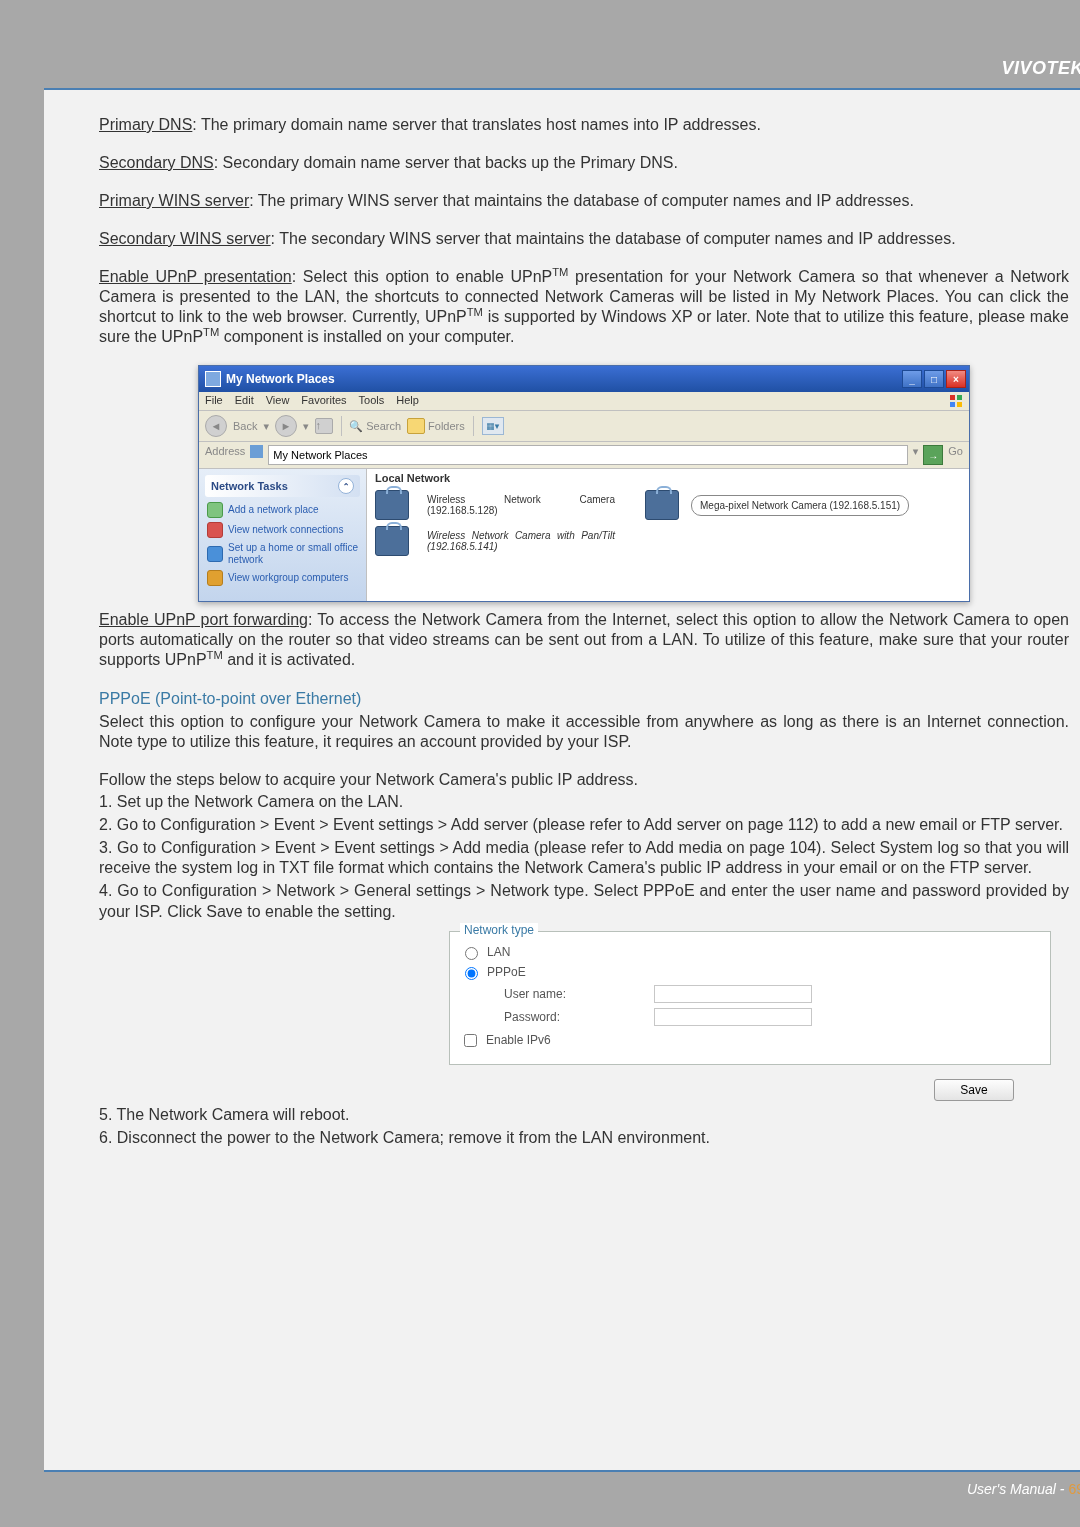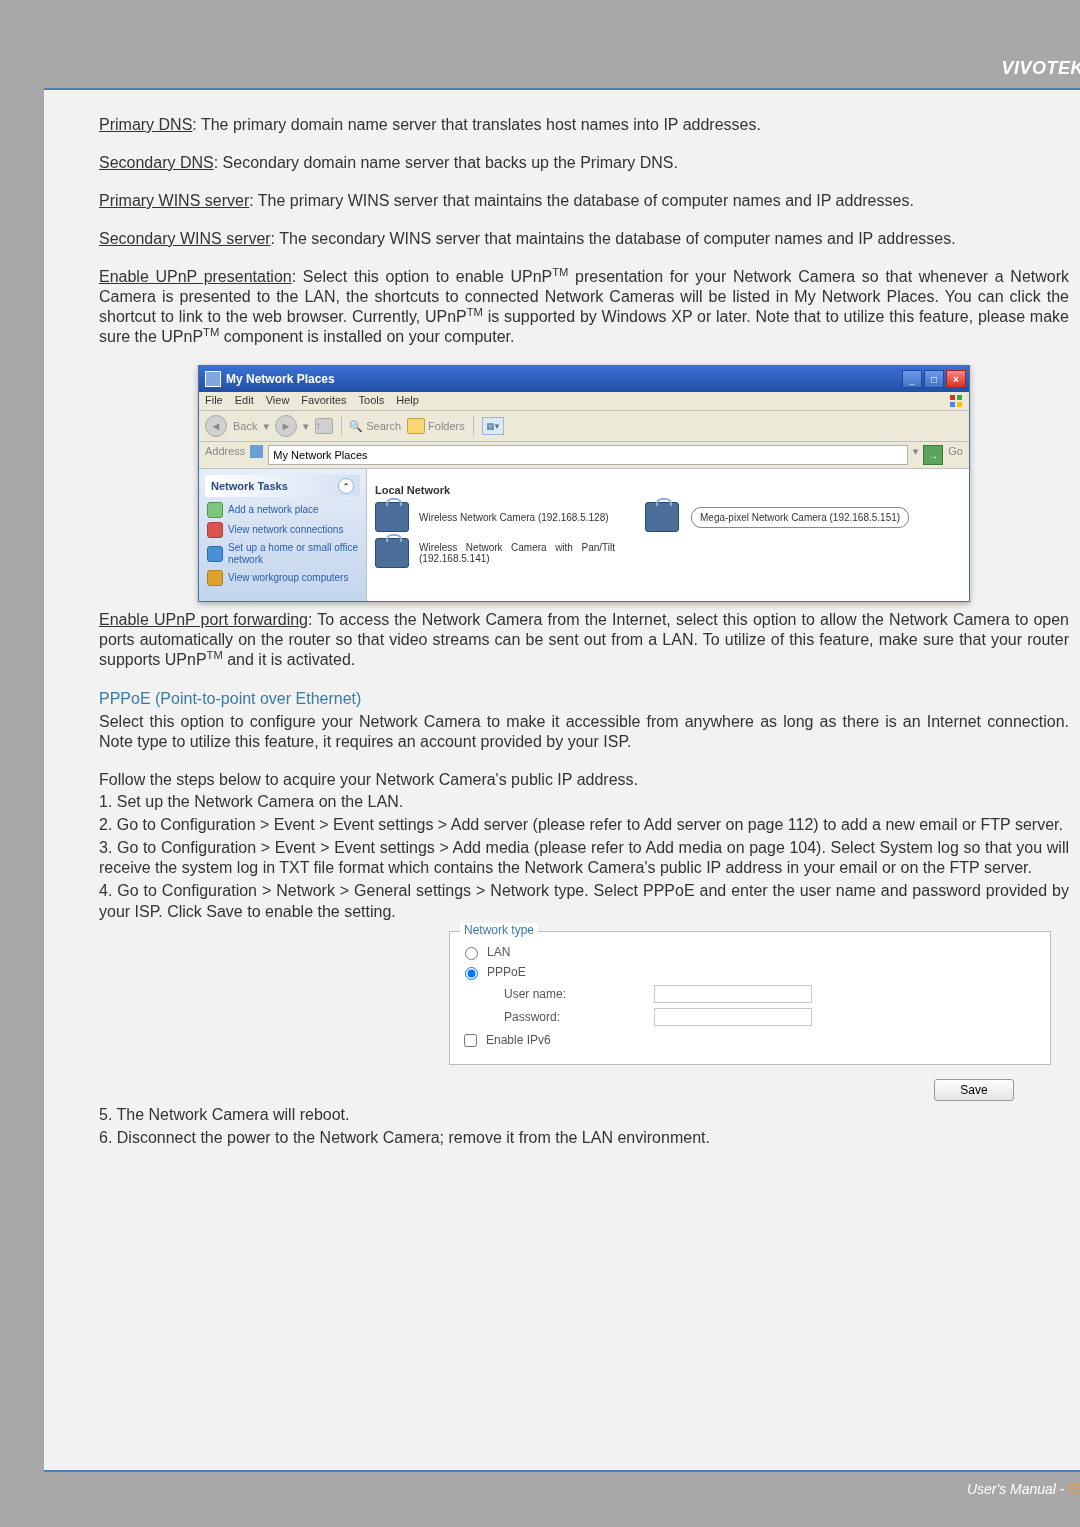--- a/index.html
+++ b/index.html
@@ -140,24 +140,24 @@
     display:flex;justify-content:space-between;align-items:center;font-size:11px;
   }
   .chev-badge{width:14px;height:14px;border-radius:50%;background:#fff;border:1px solid #94b3d9;color:#2a4a85;font-size:8px;display:flex;align-items:center;justify-content:center;}
   .xp-task-body{padding:5px 2px;}
   .xp-task-body a{display:flex;align-items:center;gap:5px;color:#2a5db0;text-decoration:none;font-size:10px;margin-bottom:4px;line-height:1.2;}
   .task-icon{width:14px;height:14px;border-radius:3px;flex-shrink:0;}
   .ic-addplace{background:#7fc47f;border:1px solid #4a9a4a;}
   .ic-viewconn{background:#d9534f;border:1px solid #b33c38;}
   .ic-setup{background:#4a90d9;border:1px solid #2d6ab0;}
   .ic-workgroup{background:#e0a030;border:1px solid #b57d1e;}
-  .xp-main{flex:1;padding:15px 8px;}
+  .xp-main{flex:1;padding:3px 8px;}
   .xp-main h4{margin:0 0 6px 0;font-size:11px;font-weight:bold;}
   .xp-row{display:flex;gap:30px;}
-  .cam-item{display:flex;align-items:center;gap:10px;font-size:10px;color:#333;width:240px;}
+  .cam-item{display:flex;align-items:center;gap:18px;font-size:10px;color:#333;width:240px;}
   .cam-icon{width:32px;height:28px;background:#4c6f9a;border:1px solid #2d4b70;border-radius:3px;position:relative;flex-shrink:0;}
   .cam-icon::before{content:"";position:absolute;top:-5px;left:10px;width:12px;height:6px;border-top:2px solid #8bb0d8;border-left:2px solid #8bb0d8;border-right:2px solid #8bb0d8;border-radius:6px 6px 0 0;}
   .callout{border:1px solid #888;border-radius:10px;padding:4px 8px;font-size:10px;white-space:nowrap;}
 
   
   .net-form {
     width:580px;margin:8px 0 8px 350px;border:1px solid #b8c0ba;background:#fff;
     font-size:12px;color:#555;padding:8px 10px 10px 10px;position:relative;
   }
   .net-form legend{color:#3a7aa5;font-size:12px;background:#fff;padding:0 4px;position:absolute;top:-9px;left:10px;}
@@ -294,21 +294,21 @@
           <div class="xp-row">
             <div class="cam-item">
               <span class="cam-icon"></span>
               <span>Wireless Network Camera (192.168.5.128)</span>
             </div>
             <div style="display:flex;align-items:center;gap:12px;">
               <span class="cam-icon"></span>
               <div class="callout">Mega-pixel Network Camera (192.168.5.151)</div>
             </div>
           </div>
-          <div class="xp-row" style="margin-top:6px;">
+          <div class="xp-row" style="margin-top:6px;font-style:italic;">
             <div class="cam-item">
               <span class="cam-icon"></span>
               <span>Wireless Network Camera with Pan/Tilt (192.168.5.141)</span>
             </div>
           </div>
         </div>
       </div>
     </div>
 
     <p>

